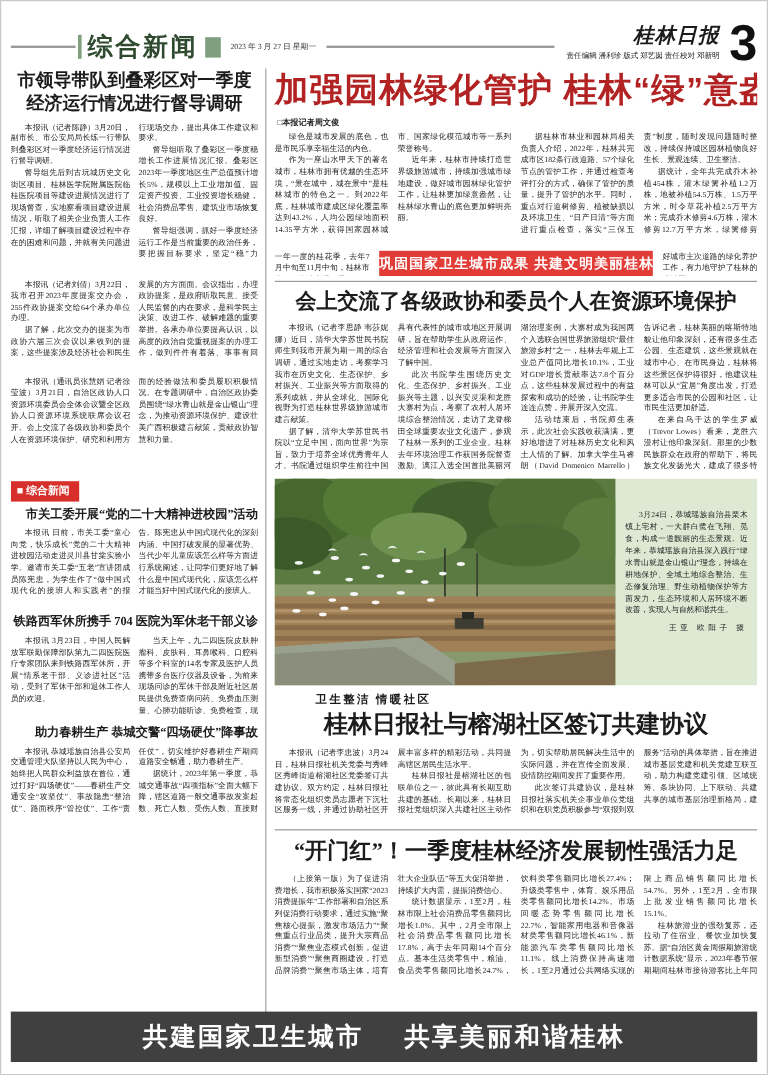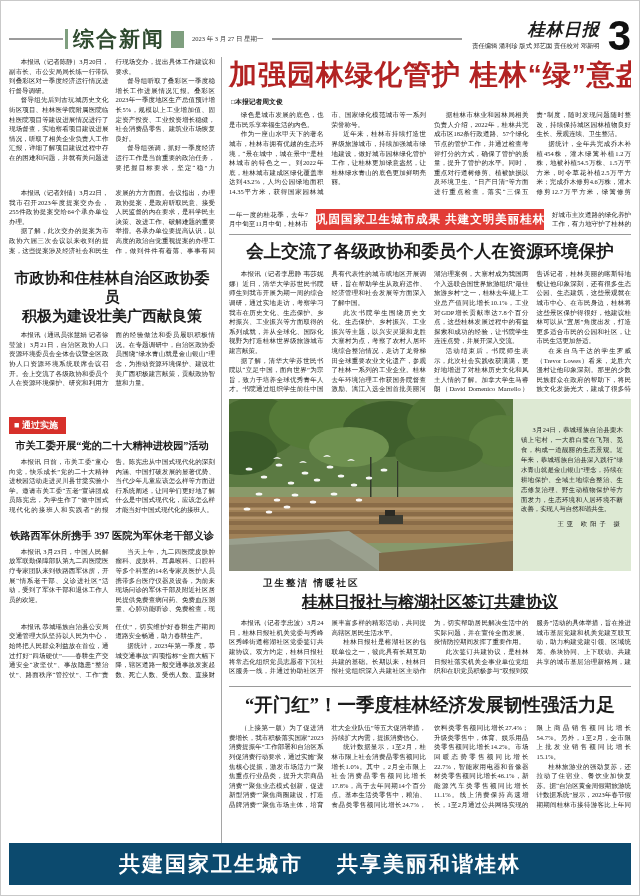--- a/index.html
+++ b/index.html
@@ -25,21 +25,21 @@
   .pageno{font-family:"Liberation Sans","DejaVu Sans",sans-serif;font-weight:900;font-size:42px;
           line-height:.8;color:#111;margin-left:4px;}
   
   .content{display:flex;height:790px;}
   .leftcol{width:212px;flex:none;padding-right:6px;box-sizing:border-box;overflow:hidden;}
   .vdiv{width:1px;background:#a5a5a5;flex:none;}
   .rightcol{flex:1;min-width:0;padding-left:7px;box-sizing:border-box;overflow:hidden;}
   
   .hl{white-space:pre-line;text-align:center;font-weight:bold;line-height:1.25;}
   .hl-big{font-size:15px;margin:2px 0 5px;}
-  .hl-small{font-size:10.2px;margin:3px 0 4px;white-space:nowrap;}
+  .hl-small{font-size:10.2px;margin:3px 0 4px;white-space:nowrap;text-align:right;}
   .body{font-size:6.5px;line-height:1.48;text-align:justify;overflow:hidden;}
   .body p{margin:0;text-indent:1.8em;}
   .cols2{column-count:2;column-gap:7px;}
   .cols4{column-count:4;column-gap:8px;}
   .art{margin-bottom:7px;}
   
   .tag{display:inline-block;background:#d7302a;color:#fff;font-family:"Liberation Sans","DejaVu Sans",sans-serif;
        font-weight:bold;font-size:9px;padding:2px 8px 2px 5px;margin:4px 0 3px;}
   
   .mainhl{font-family:"Liberation Sans","DejaVu Sans",sans-serif;font-weight:900;color:#b22222;
@@ -54,21 +54,21 @@
   .hl-mid{font-size:17.5px;margin:2px 0 6px;white-space:nowrap;}
   .photo-row{display:flex;margin:4px 0 6px;height:172px;}
   .photo{flex:none;width:284px;height:172px;background:#6e8a4e;}
   .caption{flex:1;background:#dde9d3;box-sizing:border-box;padding:26px 8px 8px;font-size:6.4px;
            line-height:1.55;text-align:justify;color:#222;}
   .caption .credit{text-align:right;text-indent:0;margin-top:5px;letter-spacing:3px;}
   .caption p{margin:0;text-indent:1.8em;}
   .kicker{font-size:9.5px;font-weight:bold;letter-spacing:2px;margin:2px 0 2px 34px;}
   .hl-open{font-size:18.5px;margin:3px 0 6px;white-space:nowrap;}
   
-  .bottom-banner{position:absolute;left:8px;right:8px;bottom:10px;background:#0c4a6e;color:#fff;
+  .bottom-banner{position:absolute;left:8px;right:8px;bottom:10px;background:#404040;color:#fff;
                  text-align:center;font-family:"Liberation Sans","DejaVu Sans",sans-serif;font-weight:900;
                  font-size:21px;letter-spacing:2px;padding:7px 0;}
   .bottom-banner .gap{display:inline-block;width:34px;}
 </style>
 </head>
 <body>
 
 <div class="sheet">
 
   <div class="hdr">
@@ -87,61 +87,62 @@
       </div>
       <div class="pageno">3</div>
     </div>
   </div>
 
   <div class="content">
 
     <div class="leftcol">
 
       <div class="art">
+        <div class="hl hl-big">市领导带队到叠彩区对一季度
+经济运行情况进行督导调研</div>
         <div class="body cols2" style="height:124px;">
             <p>本报讯（记者陈静）3月20日，副市长、市公安局局长练一行带队到叠彩区对一季度经济运行情况进行督导调研。</p>
             <p>督导组先后到古玩城历史文化街区项目、桂林医学院附属医院临桂医院项目等建设进展情况进行了现场督查，实地察看项目建设进展情况，听取了相关企业负责人工作汇报，详细了解项目建设过程中存在的困难和问题，并就有关问题进行现场交办，提出具体工作建议和要求。</p>
             <p>督导组听取了叠彩区一季度稳增长工作进展情况汇报。叠彩区2023年一季度地区生产总值预计增长5%，规模以上工业增加值、固定资产投资、工业投资增长稳健，社会消费品零售、建筑业市场恢复良好。</p>
             <p>督导组强调，抓好一季度经济运行工作是当前重要的政治任务，要把握目标要求，坚定“稳”力求“进”，紧盯各项指标任务，狠抓工作落实，积极谋划新开工项目建设与落地，要加强各部门之间的协调联动，及时解决存在的困难和问题，帮助支持龙头企业加快发展、做大做强，要紧盯全年发展目标任务，夯实基础，细化措施，明确分工，加强考核督导力度，确保高质量完成目标任务。</p>
           </div>
       </div>
 
       <div class="art">
         <div class="body cols2" style="height:74px;">
             <p>本报讯（记者刘倩）3月22日，我市召开2023年度提案交办会，255件政协提案交给64个承办单位办理。</p>
             <p>据了解，此次交办的提案为市政协六届三次会议以来收到的提案，这些提案涉及经济社会和民生发展的方方面面。会议指出，办理政协提案，是政府听取民意、接受人民监督的内在要求，是科学民主决策、改进工作、破解难题的重要举措。各承办单位要提高认识，以高度的政治自觉重视提案的办理工作，做到件件有着落、事事有回音，切实抓好提案的办理工作，将办理工作作为政府工作重要内容，融入政府决策和政策落实之中，确保我市经济社会高质量发展。</p>
           </div>
       </div>
 
       <div class="art">
-        <div class="hl hl-big">市政协和住桂林自治区政协委员
-积极为建设壮美广西献良策</div>
         <div class="body cols2" style="height:76px;">
             <p>本报讯（通讯员张慧娟 记者徐莹波）3月21日，自治区政协人口资源环境委员会全体会议暨全区政协人口资源环境系统联席会议召开。会上交流了各级政协和委员个人在资源环境保护、研究和利用方面的经验做法和委员履职积极情况。在专题调研中，自治区政协委员围绕“绿水青山就是金山银山”理念，为推动资源环境保护、建设壮美广西积极建言献策，贡献政协智慧和力量。</p>
           </div>
       </div>
 
-      <div class="tag">■ 通过实施</div>
+      <div class="tag">■ 综合新闻</div>
 
       <div class="art">
         <div class="hl hl-small">市关工委开展“党的二十大精神进校园”活动</div>
         <div class="body cols2" style="height:66px;">
             <p>本报讯 日前，市关工委“童心向党，快乐成长”党的二十大精神进校园活动走进灵川县甘棠实验小学。邀请市关工委“五老”宣讲团成员陈宪忠，为学生作了“做中国式现代化的接班人和实践者”的报告。陈宪忠从中国式现代化的深刻内涵、中国打破发展的显著优势、当代少年儿童应该怎么样等方面进行系统阐述，让同学们更好地了解什么是中国式现代化，应该怎么样才能当好中国式现代化的接班人。</p>
           </div>
       </div>
 
       <div class="art">
-        <div class="hl hl-small">铁路西军休所携手 397 医院为军休老干部义诊</div>
+        <div class="hl hl-small">铁路西军休所携手 704 医院为军休老干部义诊</div>
         <div class="body cols2" style="height:68px;">
             <p>本报讯 3月23日，中国人民解放军联勤保障部队第九二四医院医疗专家团队来到铁路西军休所，开展“情系老干部、义诊进社区”活动，受到了军休干部和退休工作人员的欢迎。</p>
             <p>当天上午，九二四医院皮肤肿瘤科、皮肤科、耳鼻喉科、口腔科等多个科室的14名专家及医护人员携带多台医疗仪器及设备，为前来现场问诊的军休干部及附近社区居民提供免费查病问药、免费血压测量、心肺功能听诊、免费检查，现场解答有关解决孕妇问题、预防欺诈生活方面的健康指导，现场共发放药品15份，为200多名军休干部及社区居民提供义诊服务。（通讯员袁蓉 苏超）</p>
           </div>
       </div>
 
       <div class="art">
+        <div class="hl hl-small">助力春耕生产  恭城交警“四场硬仗”降事故</div>
         <div class="body cols2" style="height:64px;">
             <p>本报讯 恭城瑶族自治县公安局交通管理大队坚持以人民为中心，始终把人民群众利益放在首位，通过打好“四场硬仗”——春耕生产交通安全“攻坚仗”、事故隐患“整治仗”、路面秩序“管控仗”、工作“责任仗”，切实维护好春耕生产期间道路安全畅通，助力春耕生产。</p>
             <p>据统计，2023年第一季度，恭城交通事故“四项指标”全面大幅下降，辖区道路一般交通事故发案起数、死亡人数、受伤人数、直接财产损失与去年同期相比分别为-35.71%、-16.67%、-16.66%、-22.89%。（通讯员雷和生 彭金平）</p>
           </div>
       </div>
 
 
     </div>
 
     <div class="vdiv"></div>
@@ -231,21 +232,21 @@
           </g>
         </svg>
         <div class="caption">
           <p>3月24日，恭城瑶族自治县栗木镇上宅村，一大群白鹭在飞翔、觅食，构成一道靓丽的生态景观。近年来，恭城瑶族自治县深入践行“绿水青山就是金山银山”理念，持续在耕地保护、全域土地综合整治、生态修复治理、野生动植物保护等方面发力，生态环境和人居环境不断改善，实现人与自然和谐共生。</p>
           <p class="credit">王亚 欧阳子 摄</p>
         </div>
       </div>
 
       <div>
         <div class="kicker">卫生整洁  情暖社区</div>
-        <div class="hl hl-mid" style="font-size:16px;text-decoration:underline;">桂林日报社与榕湖社区签订共建协议</div>
+        <div class="hl hl-mid" style="font-size:20px;">桂林日报社与榕湖社区签订共建协议</div>
         <div class="body cols4" style="height:64px;">
             <p>本报讯（记者李忠波）3月24日，桂林日报社机关党委与秀峰区秀峰街道榕湖社区党委签订共建协议。双方约定，桂林日报社将常态化组织党员志愿者下沉社区服务一线，并通过协助社区开展丰富多样的精彩活动，共同提高辖区居民生活水平。</p>
             <p>桂林日报社是榕湖社区的包联单位之一，彼此具有长期互助共建的基础。长期以来，桂林日报社党组织深入共建社区主动作为，切实帮助居民解决生活中的实际问题，并在宣传全面发展、疫情防控期间发挥了重要作用。</p>
             <p>此次签订共建协议，是桂林日报社落实机关企事业单位党组织和在职党员积极参与“双报到双服务”活动的具体举措，旨在推进城市基层党建和机关党建互联互动，助力构建党建引领、区域统筹、条块协同、上下联动、共建共享的城市基层治理新格局，建设人人有责、人人尽责、人人享有的基层治理共同体。</p>
           </div>
       </div>
 
       <div class="sect">
         <div class="hl hl-open">“开门红”！一季度桂林经济发展韧性强活力足</div>
         <div class="body cols4" style="height:96px;">

